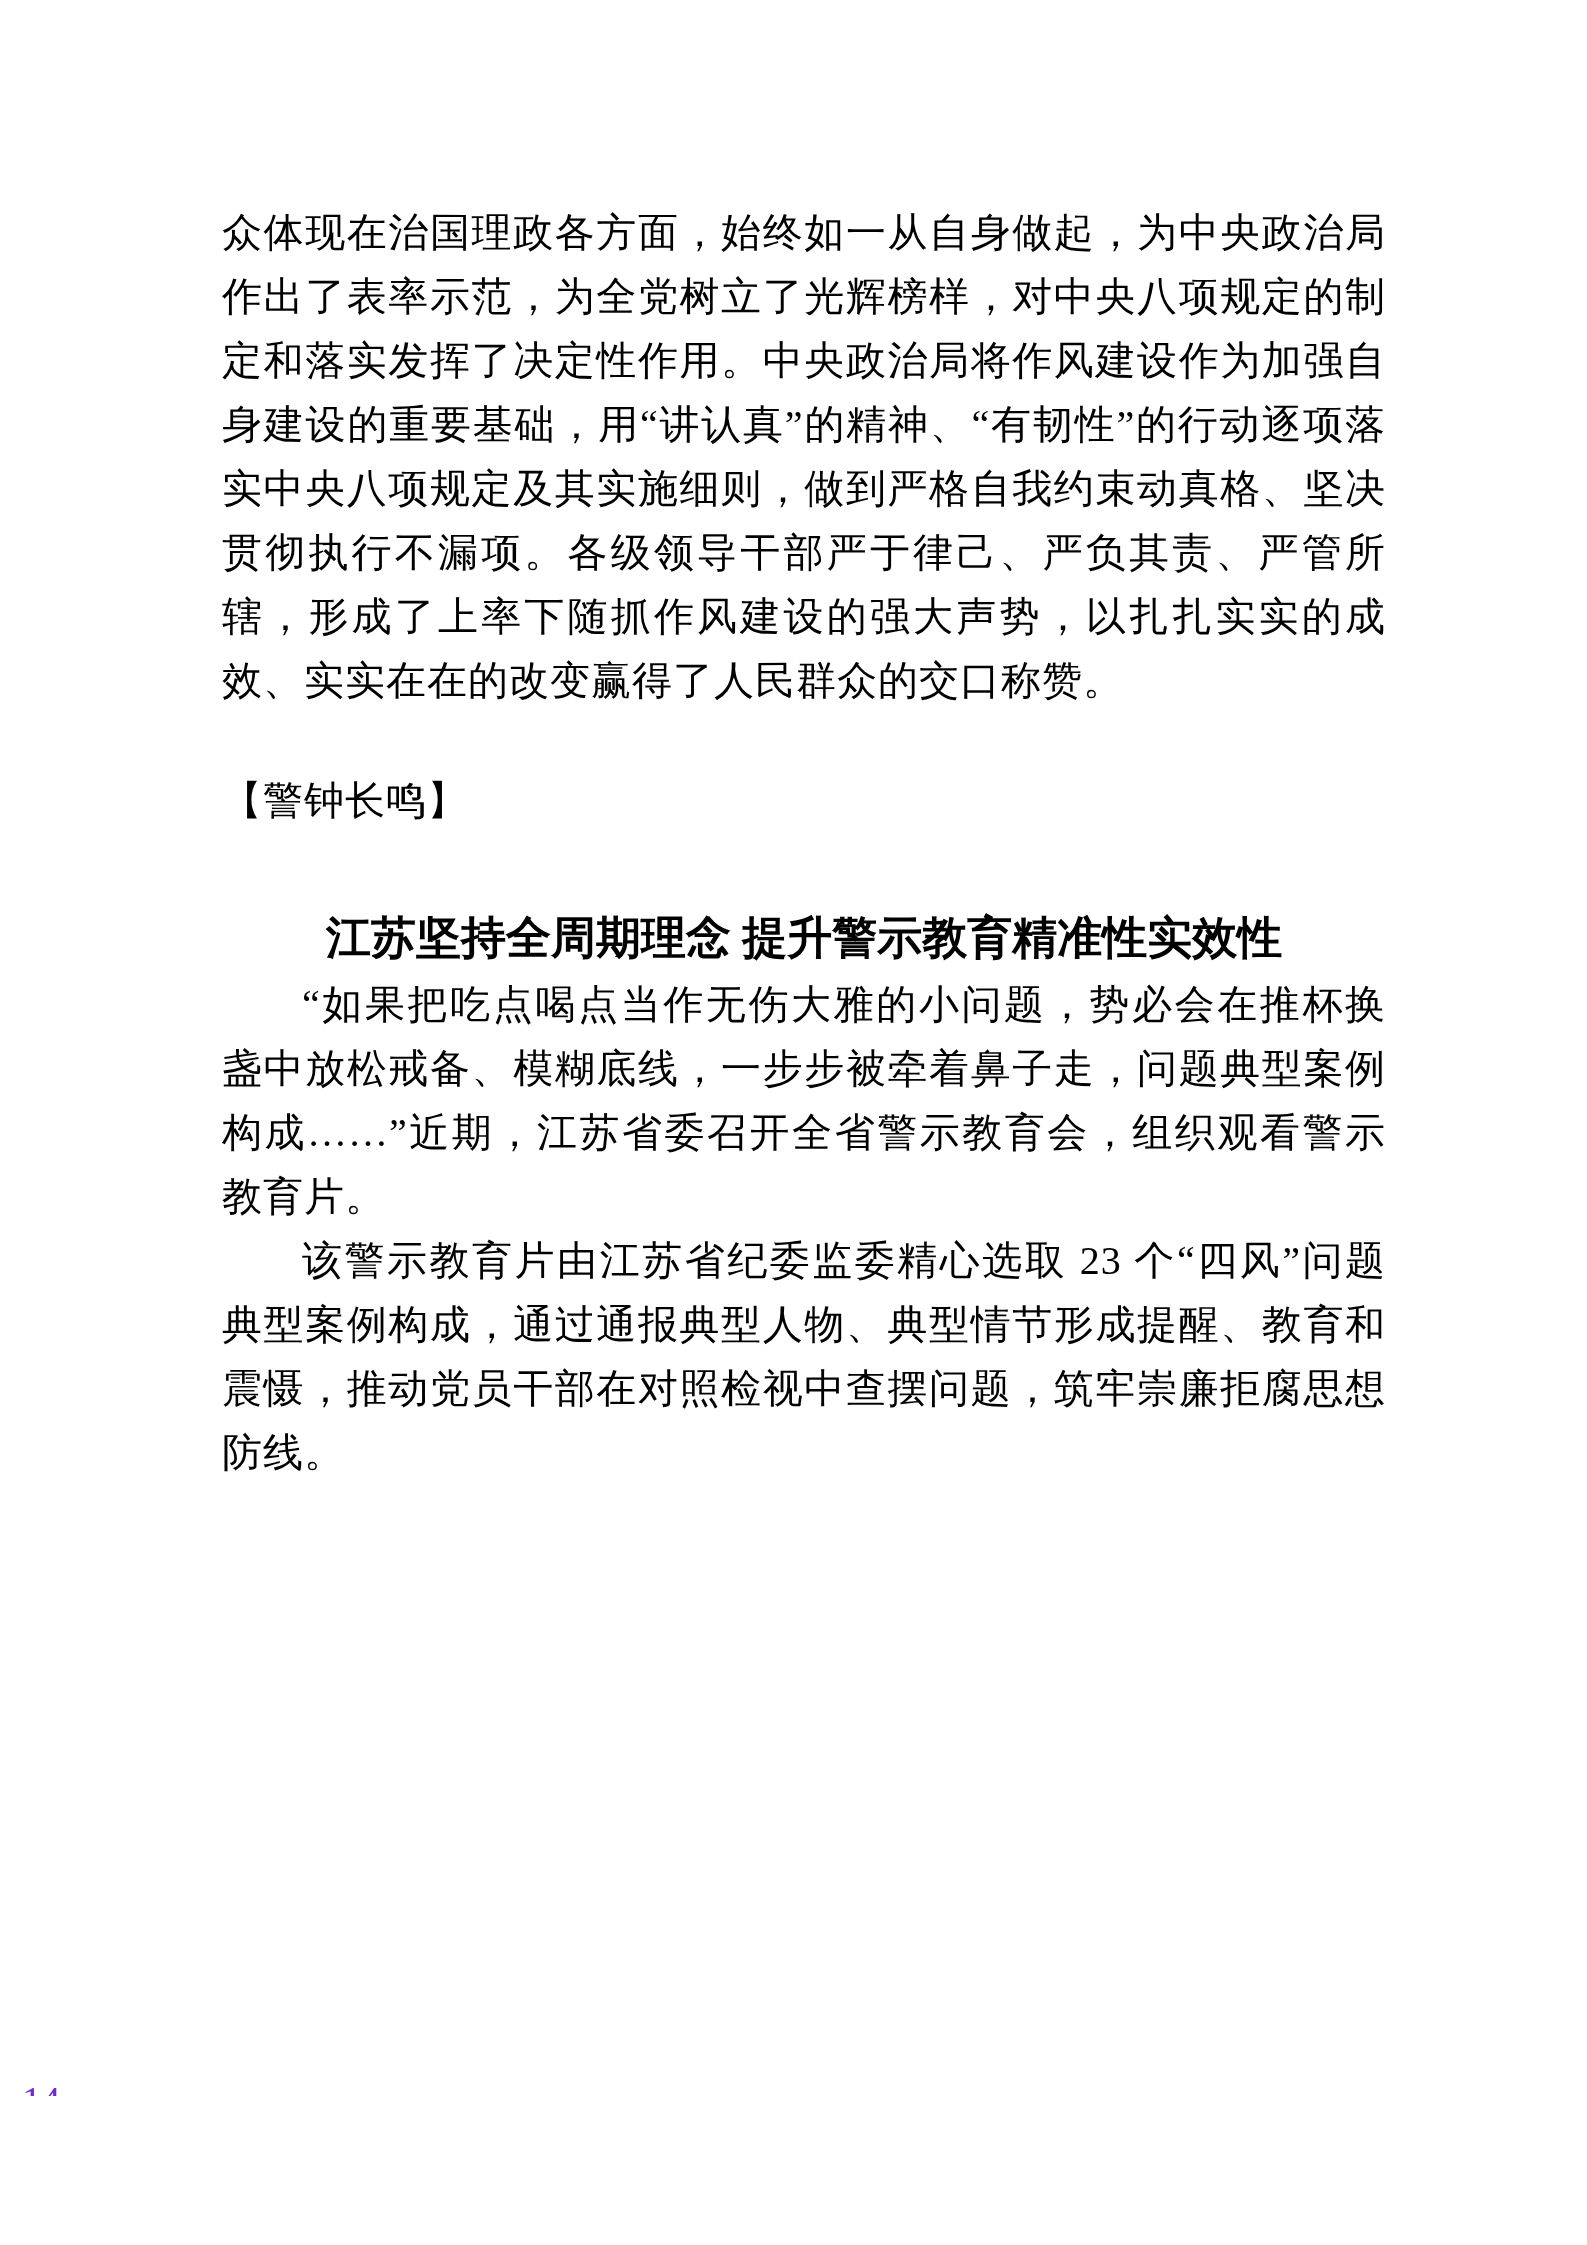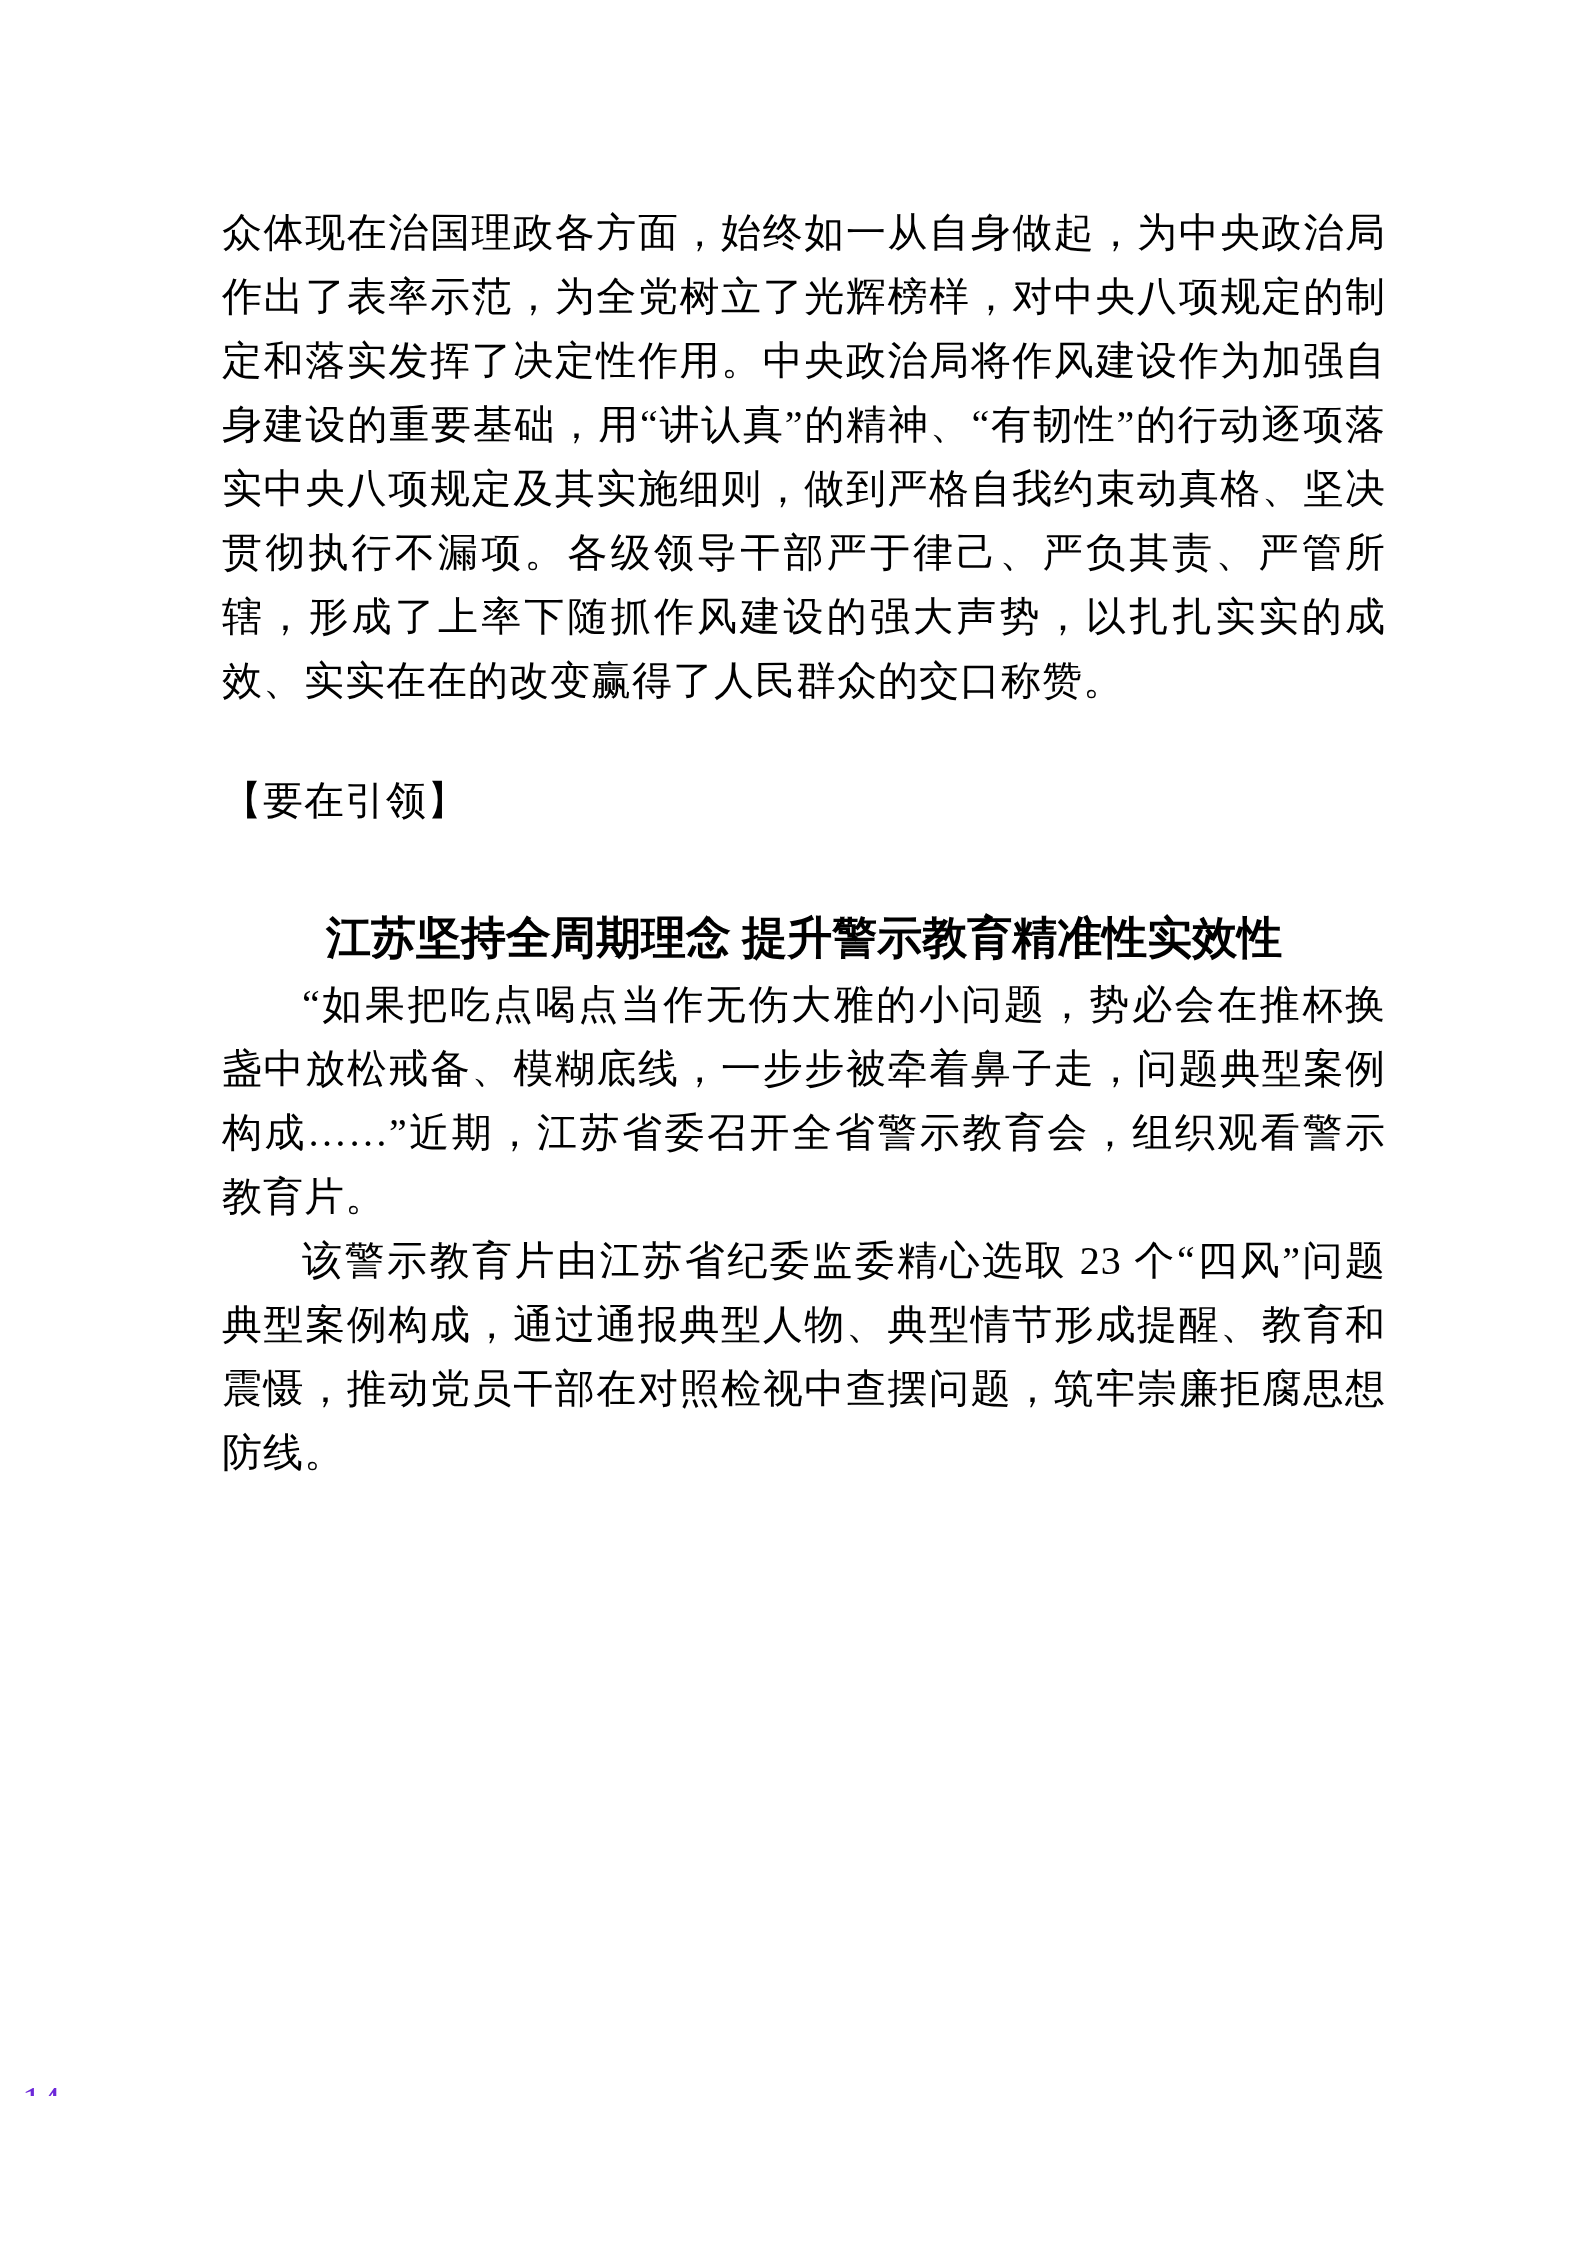--- a/index.html
+++ b/index.html
@@ -65,21 +65,21 @@
 </style>
 </head>
 <body>
 
 <div class="page">
   <div class="content">
 
     <p>众体现在治国理政各方面，始终如一从自身做起，为中央政治局作出了表率示范，为全党树立了光辉榜样，对中央八项规定的制定和落实发挥了决定性作用。中央政治局将作风建设作为加强自身建设的重要基础，用“讲认真”的精神、“有韧性”的行动逐项落实中央八项规定及其实施细则，做到严格自我约束动真格、坚决贯彻执行不漏项。各级领导干部严于律己、严负其责、严管所辖，形成了上率下随抓作风建设的强大声势，以扎扎实实的成效、实实在在的改变赢得了人民群众的交口称赞。</p>
 
 
-    <p class="section-label">【要在引领】</p>
+    <p class="section-label">【警钟长鸣】</p>
 
     <p class="article-title">江苏坚持全周期理念 提升警示教育精准性实效性</p>
 
     <p class="indent quote-para">“如果把吃点喝点当作无伤大雅的小问题，势必会在推杯换盏中放松戒备、模糊底线，一步步被牵着鼻子走，问题典型案例构成……”近期，江苏省委召开全省警示教育会，组织观看警示教育片。</p>
 
     <p class="indent">该警示教育片由江苏省纪委监委精心选取 23 个“四风”问题典型案例构成，通过通报典型人物、典型情节形成提醒、教育和震慑，推动党员干部在对照检视中查摆问题，筑牢崇廉拒腐思想防线。</p>
 
 
   </div>
 

